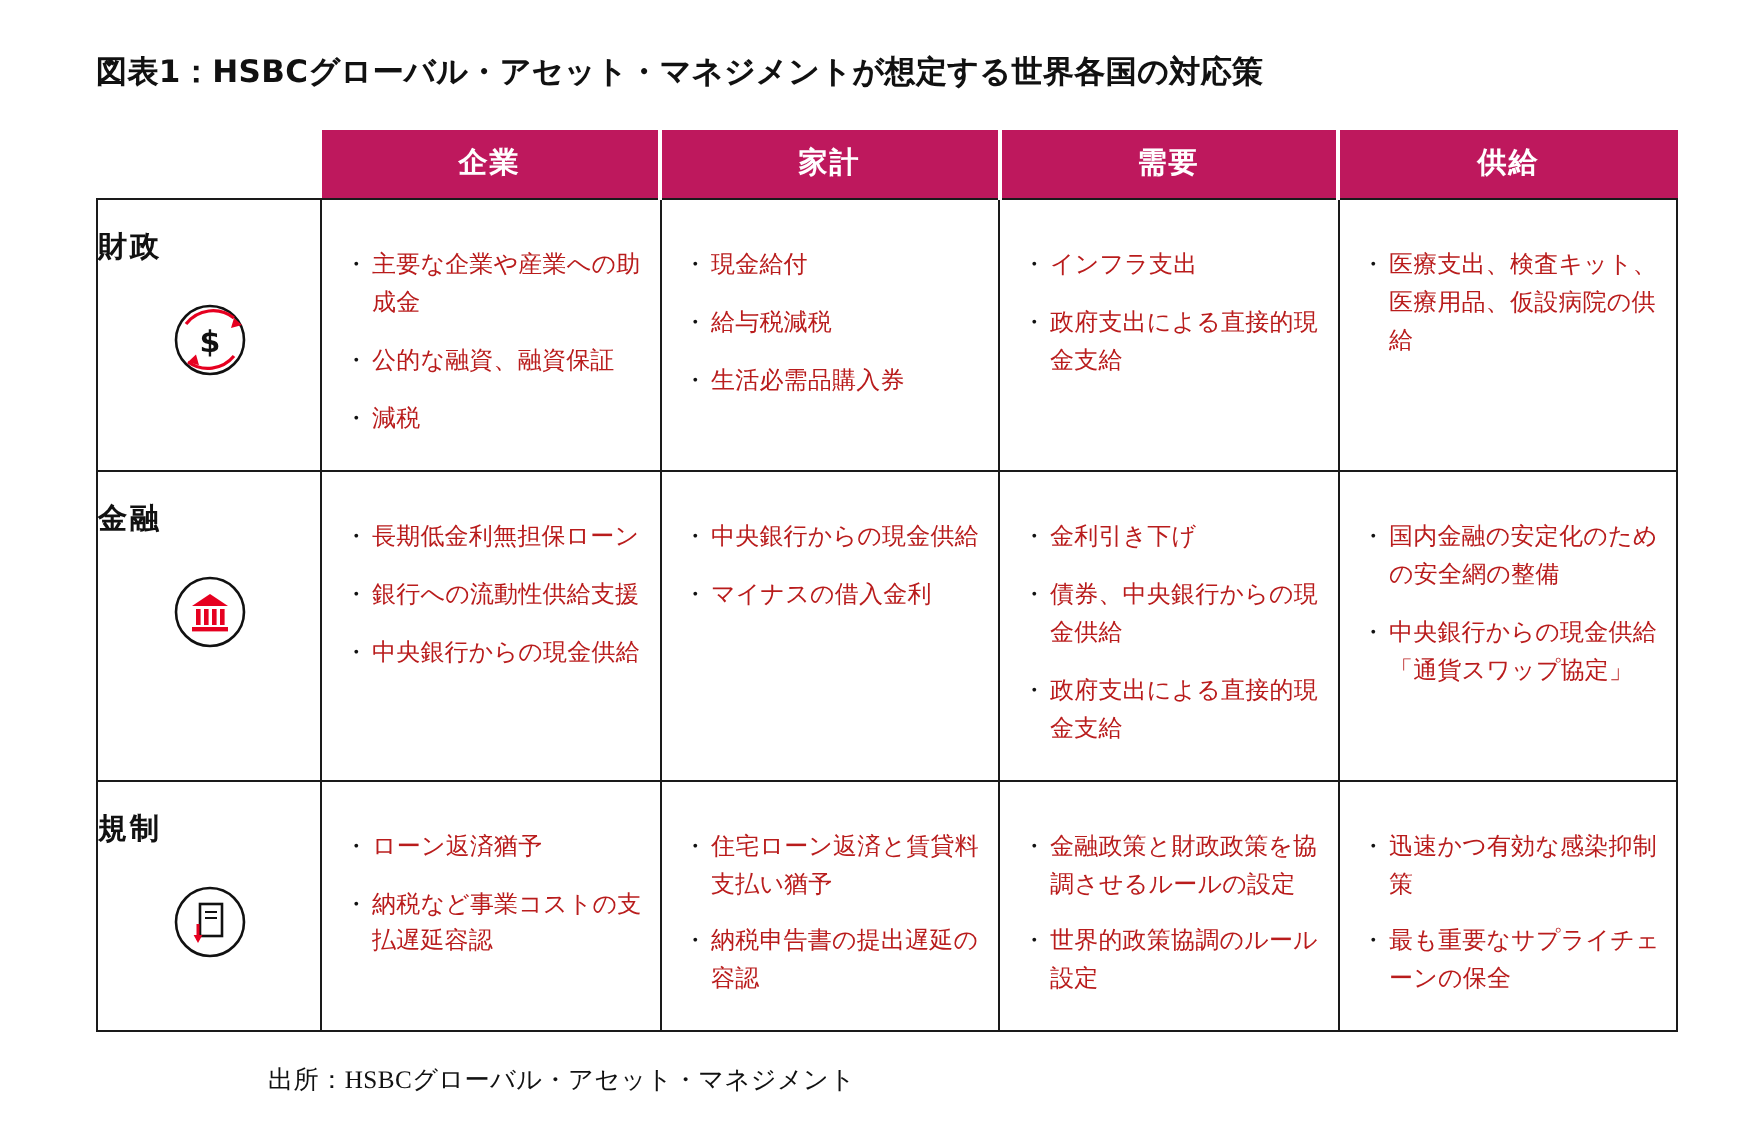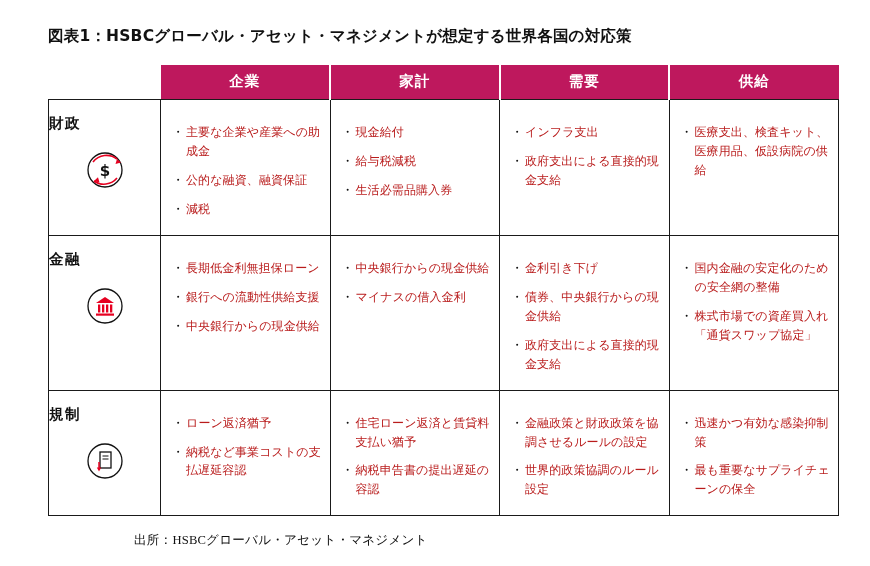--- a/index.html
+++ b/index.html
@@ -219,21 +219,21 @@
         <td class="cell">
           <ul class="items">
             <li>金利引き下げ</li>
             <li>債券、中央銀行からの現金供給</li>
             <li>政府支出による直接的現金支給</li>
           </ul>
         </td>
         <td class="cell last">
           <ul class="items">
             <li>国内金融の安定化のための安全網の整備</li>
-            <li>株式市場での資産買入れ「通貨スワップ協定」</li>
+            <li>中央銀行からの現金供給「通貨スワップ協定」</li>
           </ul>
         </td>
       </tr>
 
       <tr class="last-row">
         <td class="rowhead">
           <span class="rowhead-label">規制</span>
           <span class="icon-wrap">
             <svg width="54" height="54" viewBox="0 0 54 54">
               <circle cx="27" cy="27" r="17" fill="none" stroke="#111" stroke-width="1.3"></circle>

